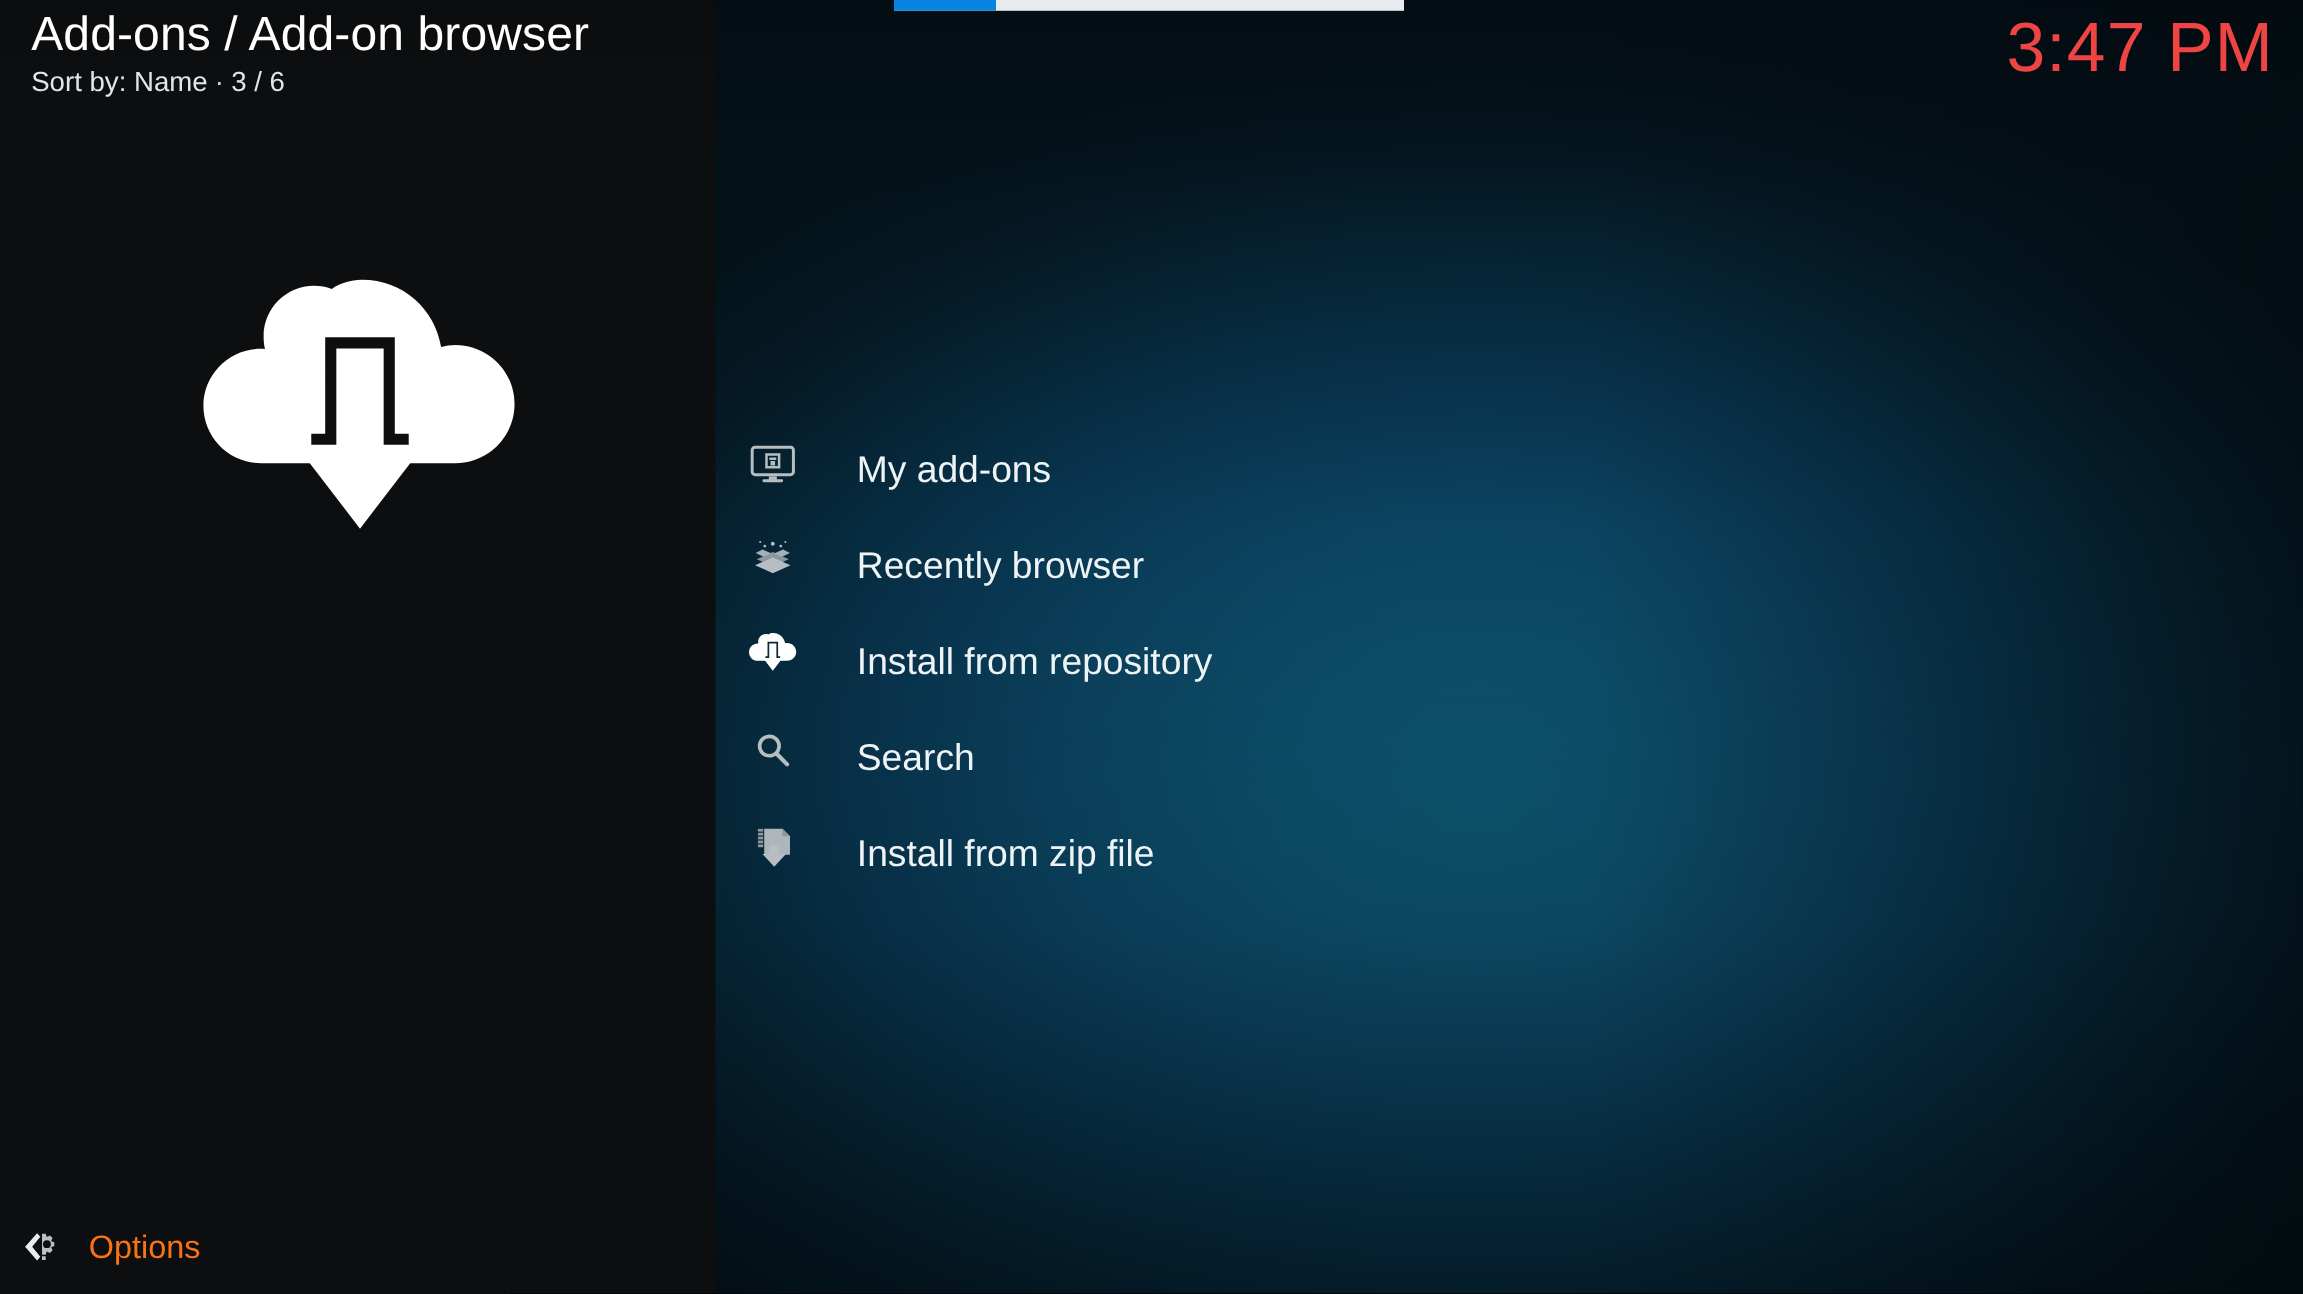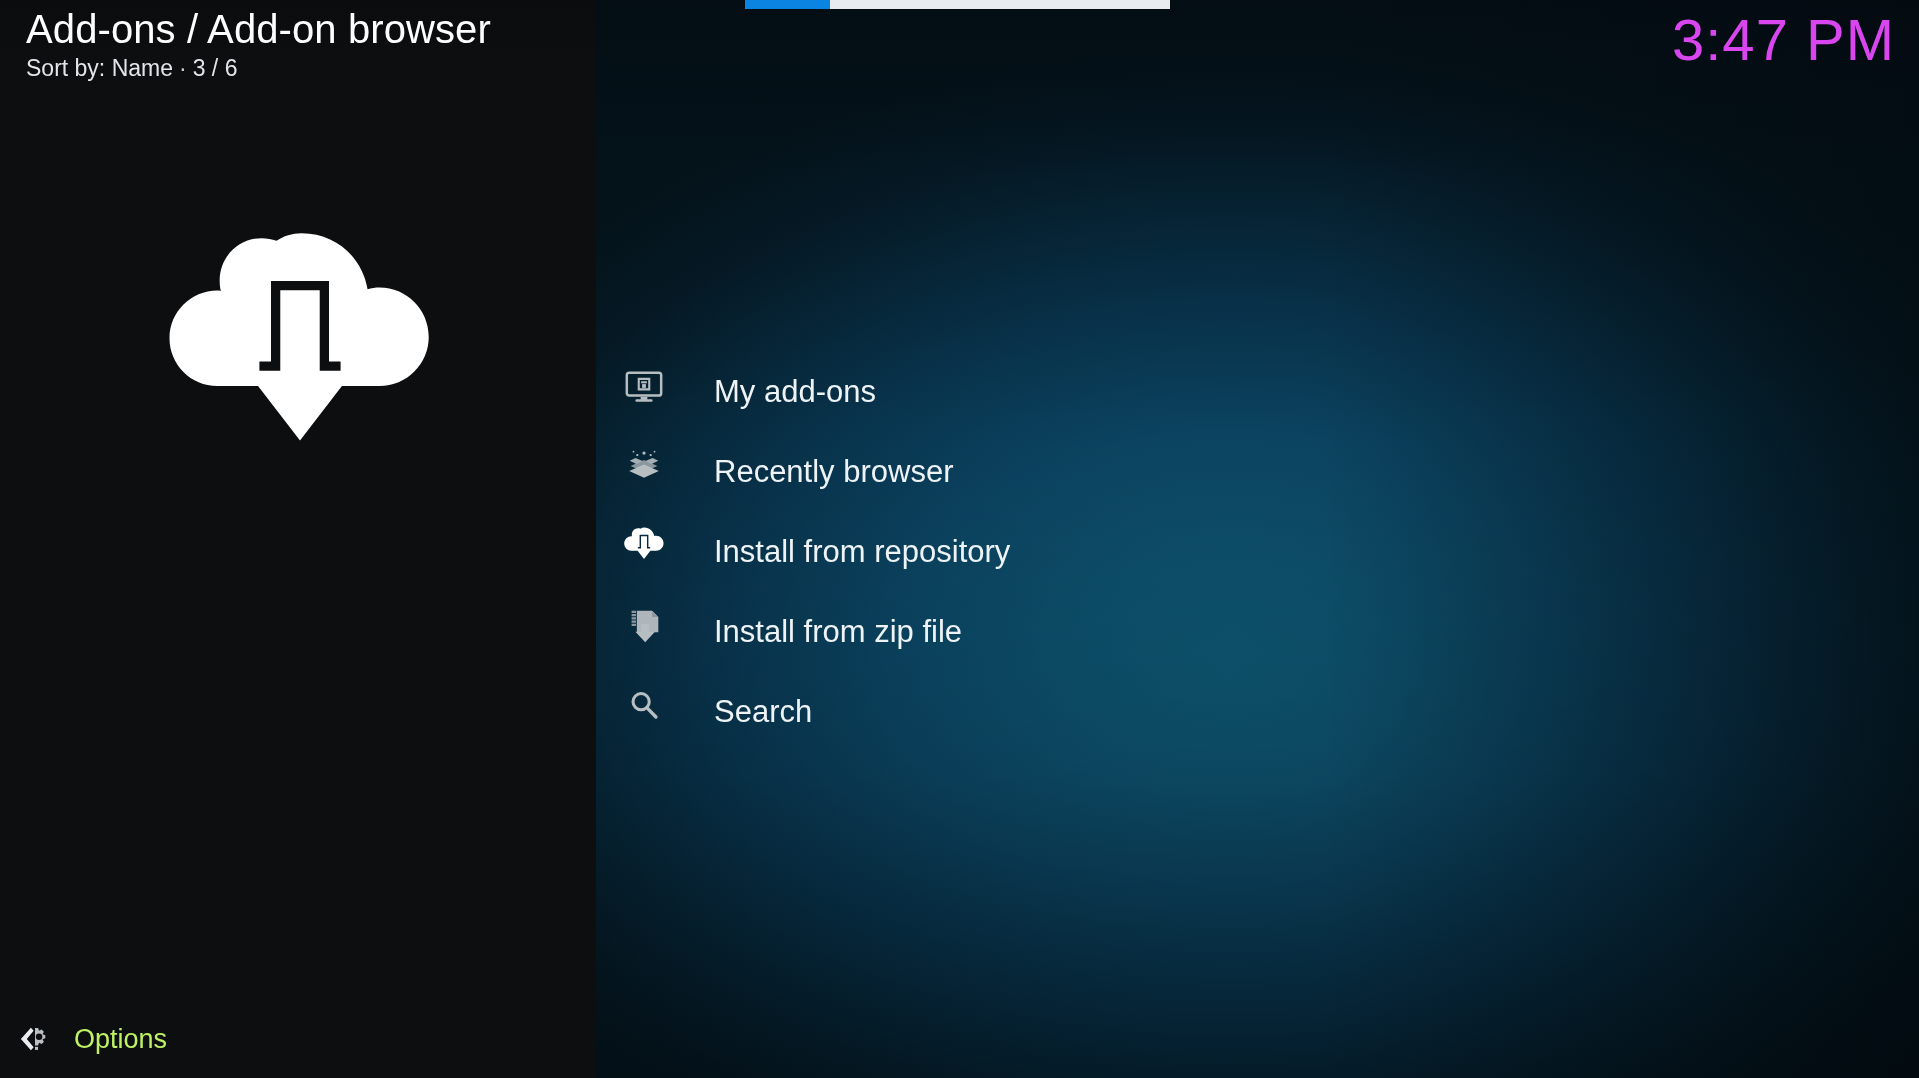--- a/index.html
+++ b/index.html
@@ -122,21 +122,21 @@
   .options-icon {
     margin-left: 13px;
     width: 44px;
     height: 44px;
     display: flex;
     align-items: center;
     justify-content: center;
   }
   .options-label {
     margin-left: 17px;
-    color: #bef264;
+    color: #f97316;
     font-size: 27px;
     font-weight: 300;
     line-height: 30px;
   }
 
   
   .progress-wrap {
     position: absolute;
     left: 745px;
     top: 0px;
@@ -147,21 +147,21 @@
   .progress-fill {
     height: 100%;
     background: #0a84e0;
   }
 
   
   .clock {
     position: absolute;
     right: 24px;
     top: 8px;
-    color: #d946ef;
+    color: #ef4444;
     font-size: 58px;
     font-weight: 300;
     line-height: 64px;
     letter-spacing: 1px;
     white-space: nowrap;
   }
 
   
   .menu {
     position: absolute;
@@ -323,42 +323,42 @@
           <path fill="#ffffff" d="
             M 43.2 27.7 L 56.8 27.7 L 56.8 55.4 L 68.5 55.4 L 50.0 79.5 L 31.5 55.4 L 43.2 55.4 Z"></path>
         </svg>
       </div>
       <div class="menu-label">Install from repository</div>
     </div>
 
     <div class="menu-item">
       <div class="menu-icon">
         <svg viewBox="0 0 44 44" width="42" height="42" aria-hidden="true">
+          <circle cx="19.0" cy="17.5" r="8.5" fill="none" stroke="#b7bec2" stroke-width="3.2"></circle>
+          <line x1="25.2" y1="24.0" x2="34.5" y2="33.5" stroke="#b7bec2" stroke-width="3.6" stroke-linecap="round"></line>
+        </svg>
+      </div>
+      <div class="menu-label">Search</div>
+    </div>
+
+    <div class="menu-item">
+      <div class="menu-icon">
+        <svg viewBox="0 0 44 44" width="42" height="42" aria-hidden="true">
           <g fill="#b7bec2">
             <path d="M14.5 6 h16.0 l6.5 6.5 v16.0 h-22.5 z" opacity="0.95"></path>
             <path d="M30.5 6 l6.5 6.5 h-6.5 z" fill="#8e979c"></path>
           </g>
           <g fill="#8e979c">
             <rect x="9.0" y="6.0" width="4.6" height="2.4"></rect>
             <rect x="9.0" y="9.4" width="4.6" height="2.4"></rect>
             <rect x="9.0" y="12.8" width="4.6" height="2.4"></rect>
             <rect x="9.0" y="16.2" width="4.6" height="2.4"></rect>
             <rect x="9.0" y="19.6" width="4.6" height="2.4"></rect>
           </g>
           <path fill="#b7bec2" d="M19.0 20.0 h8.5 v8.0 h6.0 l-10.25 11.0 l-10.25 -11.0 h6.0 z"></path>
         </svg>
       </div>
       <div class="menu-label">Install from zip file</div>
     </div>
 
-    <div class="menu-item">
-      <div class="menu-icon">
-        <svg viewBox="0 0 44 44" width="42" height="42" aria-hidden="true">
-          <circle cx="19.0" cy="17.5" r="8.5" fill="none" stroke="#b7bec2" stroke-width="3.2"></circle>
-          <line x1="25.2" y1="24.0" x2="34.5" y2="33.5" stroke="#b7bec2" stroke-width="3.6" stroke-linecap="round"></line>
-        </svg>
-      </div>
-      <div class="menu-label">Search</div>
-    </div>
-
   </div>
 
 </div>
 
 </body></html>

